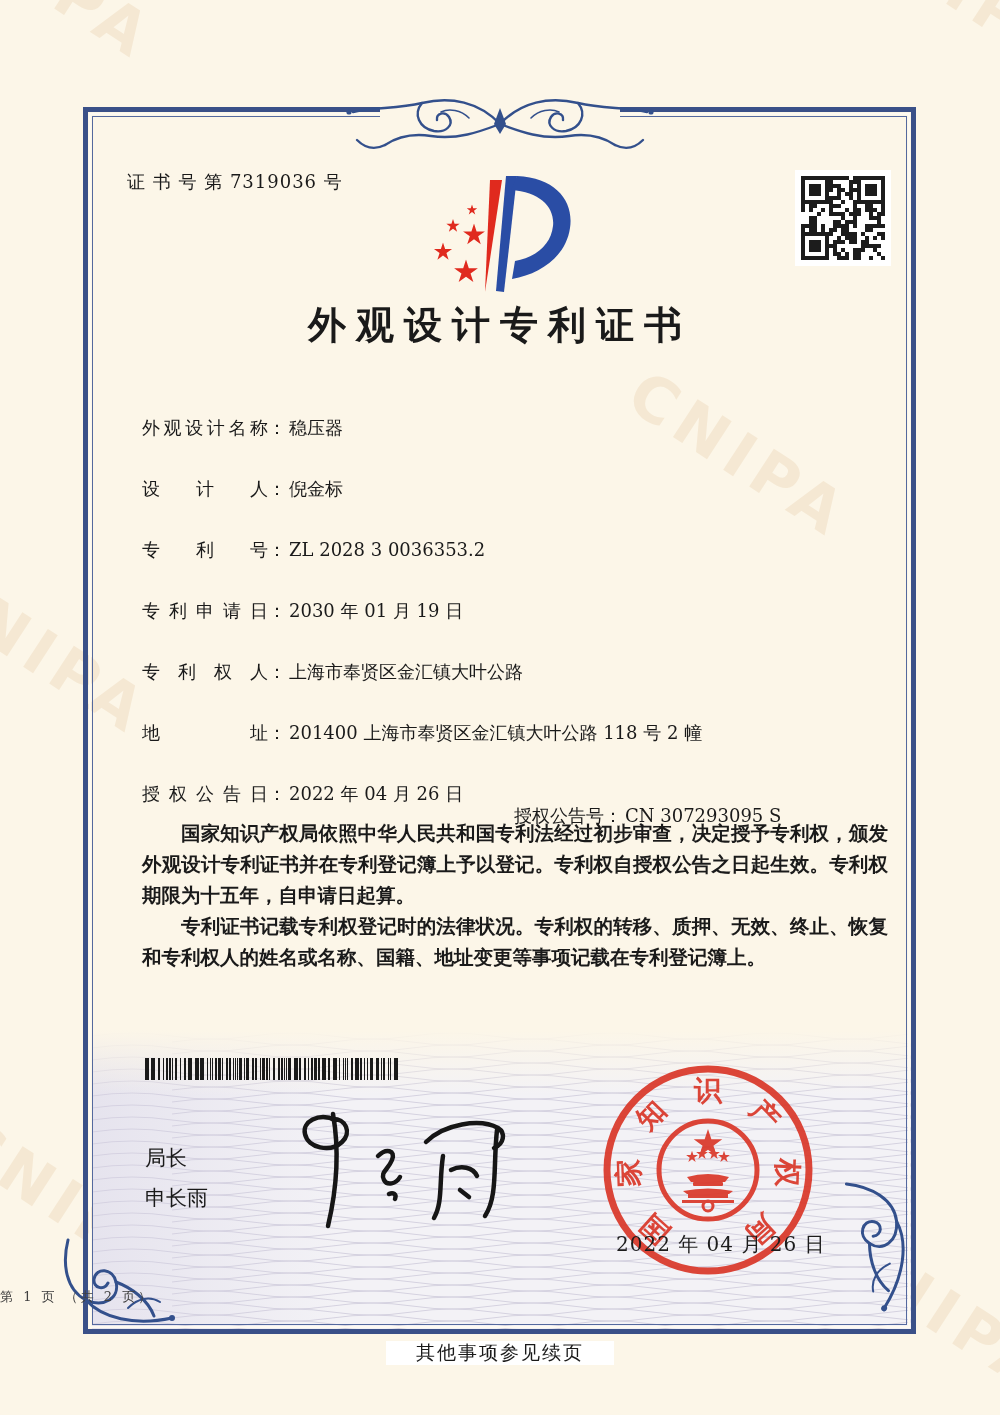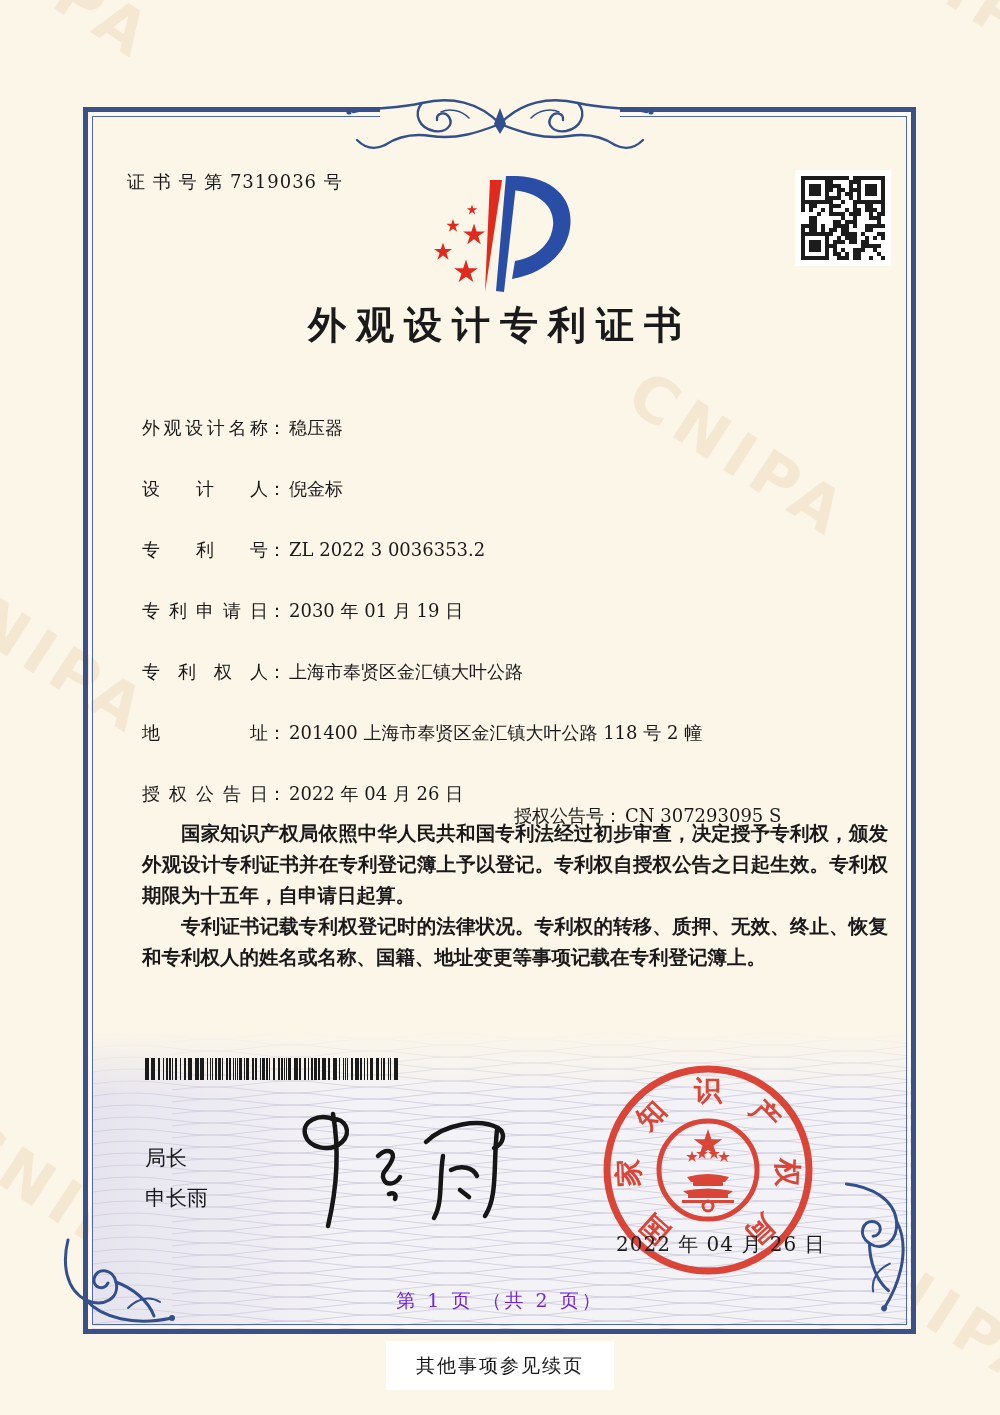--- a/index.html
+++ b/index.html
@@ -34,22 +34,22 @@
   
   .paras{position:absolute;left:142px;top:818px;width:746px;z-index:3;font-size:19.5px;line-height:31px;
          text-align:justify;}
   .paras p{margin:0;text-indent:2em;font-weight:bold;}
   
   .barcode{position:absolute;left:145px;top:1058px;z-index:3;}
   .signer{position:absolute;left:145px;top:1138px;z-index:3;font-size:21px;line-height:40px;}
   .sig{position:absolute;left:292px;top:1106px;z-index:3;}
   .seal{position:absolute;left:596px;top:1058px;z-index:4;}
   .sealdate{position:absolute;left:616px;top:1231px;width:200px;z-index:5;font-size:20px;letter-spacing:1px;color:#1c1c1c;white-space:nowrap;}
-  .pagefoot{position:absolute;left:0;top:1288px;width:100%;text-align:center;font-size:19px;z-index:3;letter-spacing:3px;color:#6d28d9;}
-  .note{position:absolute;left:386px;top:1341px;width:228px;height:49px;background:#ffffff;z-index:3;
+  .pagefoot{position:absolute;left:0;top:1288px;width:100%;font-size:13px;z-index:3;letter-spacing:3px;color:#404040;}
+  .note{position:absolute;left:386px;top:1341px;width:228px;height:24px;background:#ffffff;z-index:3;
         display:flex;align-items:center;justify-content:center;font-size:19px;letter-spacing:2px;}
 </style>
 </head>
 <body>
 
 <div class="page">
 
   <div class="wm" style="left:-80px;top:-60px;">CNIPA</div>
   <div class="wm" style="left:838px;top:-48px;">CNIPA</div>
   <div class="wm" style="left:615px;top:418px;">CNIPA</div>
@@ -290,21 +290,21 @@
   <div class="title">外观设计专利证书</div>
 
   <div class="fields">
     <div class="frow">
       <span class="flabel">外观设计名称</span><span class="fcolon">：</span><span class="fvalue">稳压器</span>
     </div>
     <div class="frow">
       <span class="flabel">设计人</span><span class="fcolon">：</span><span class="fvalue">倪金标</span>
     </div>
     <div class="frow">
-      <span class="flabel">专利号</span><span class="fcolon">：</span><span class="fvalue">ZL 2022 3 0036353.2</span>
+      <span class="flabel">专利号</span><span class="fcolon">：</span><span class="fvalue">ZL 2028 3 0036353.2</span>
     </div>
     <div class="frow">
       <span class="flabel">专利申请日</span><span class="fcolon">：</span><span class="fvalue">2030 年 01 月 19 日</span>
     </div>
     <div class="frow">
       <span class="flabel">专利权人</span><span class="fcolon">：</span><span class="fvalue">上海市奉贤区金汇镇大叶公路</span>
     </div>
     <div class="frow">
       <span class="flabel">地址</span><span class="fcolon">：</span><span class="fvalue">201400 上海市奉贤区金汇镇大叶公路 118 号 2 幢</span>
     </div>

